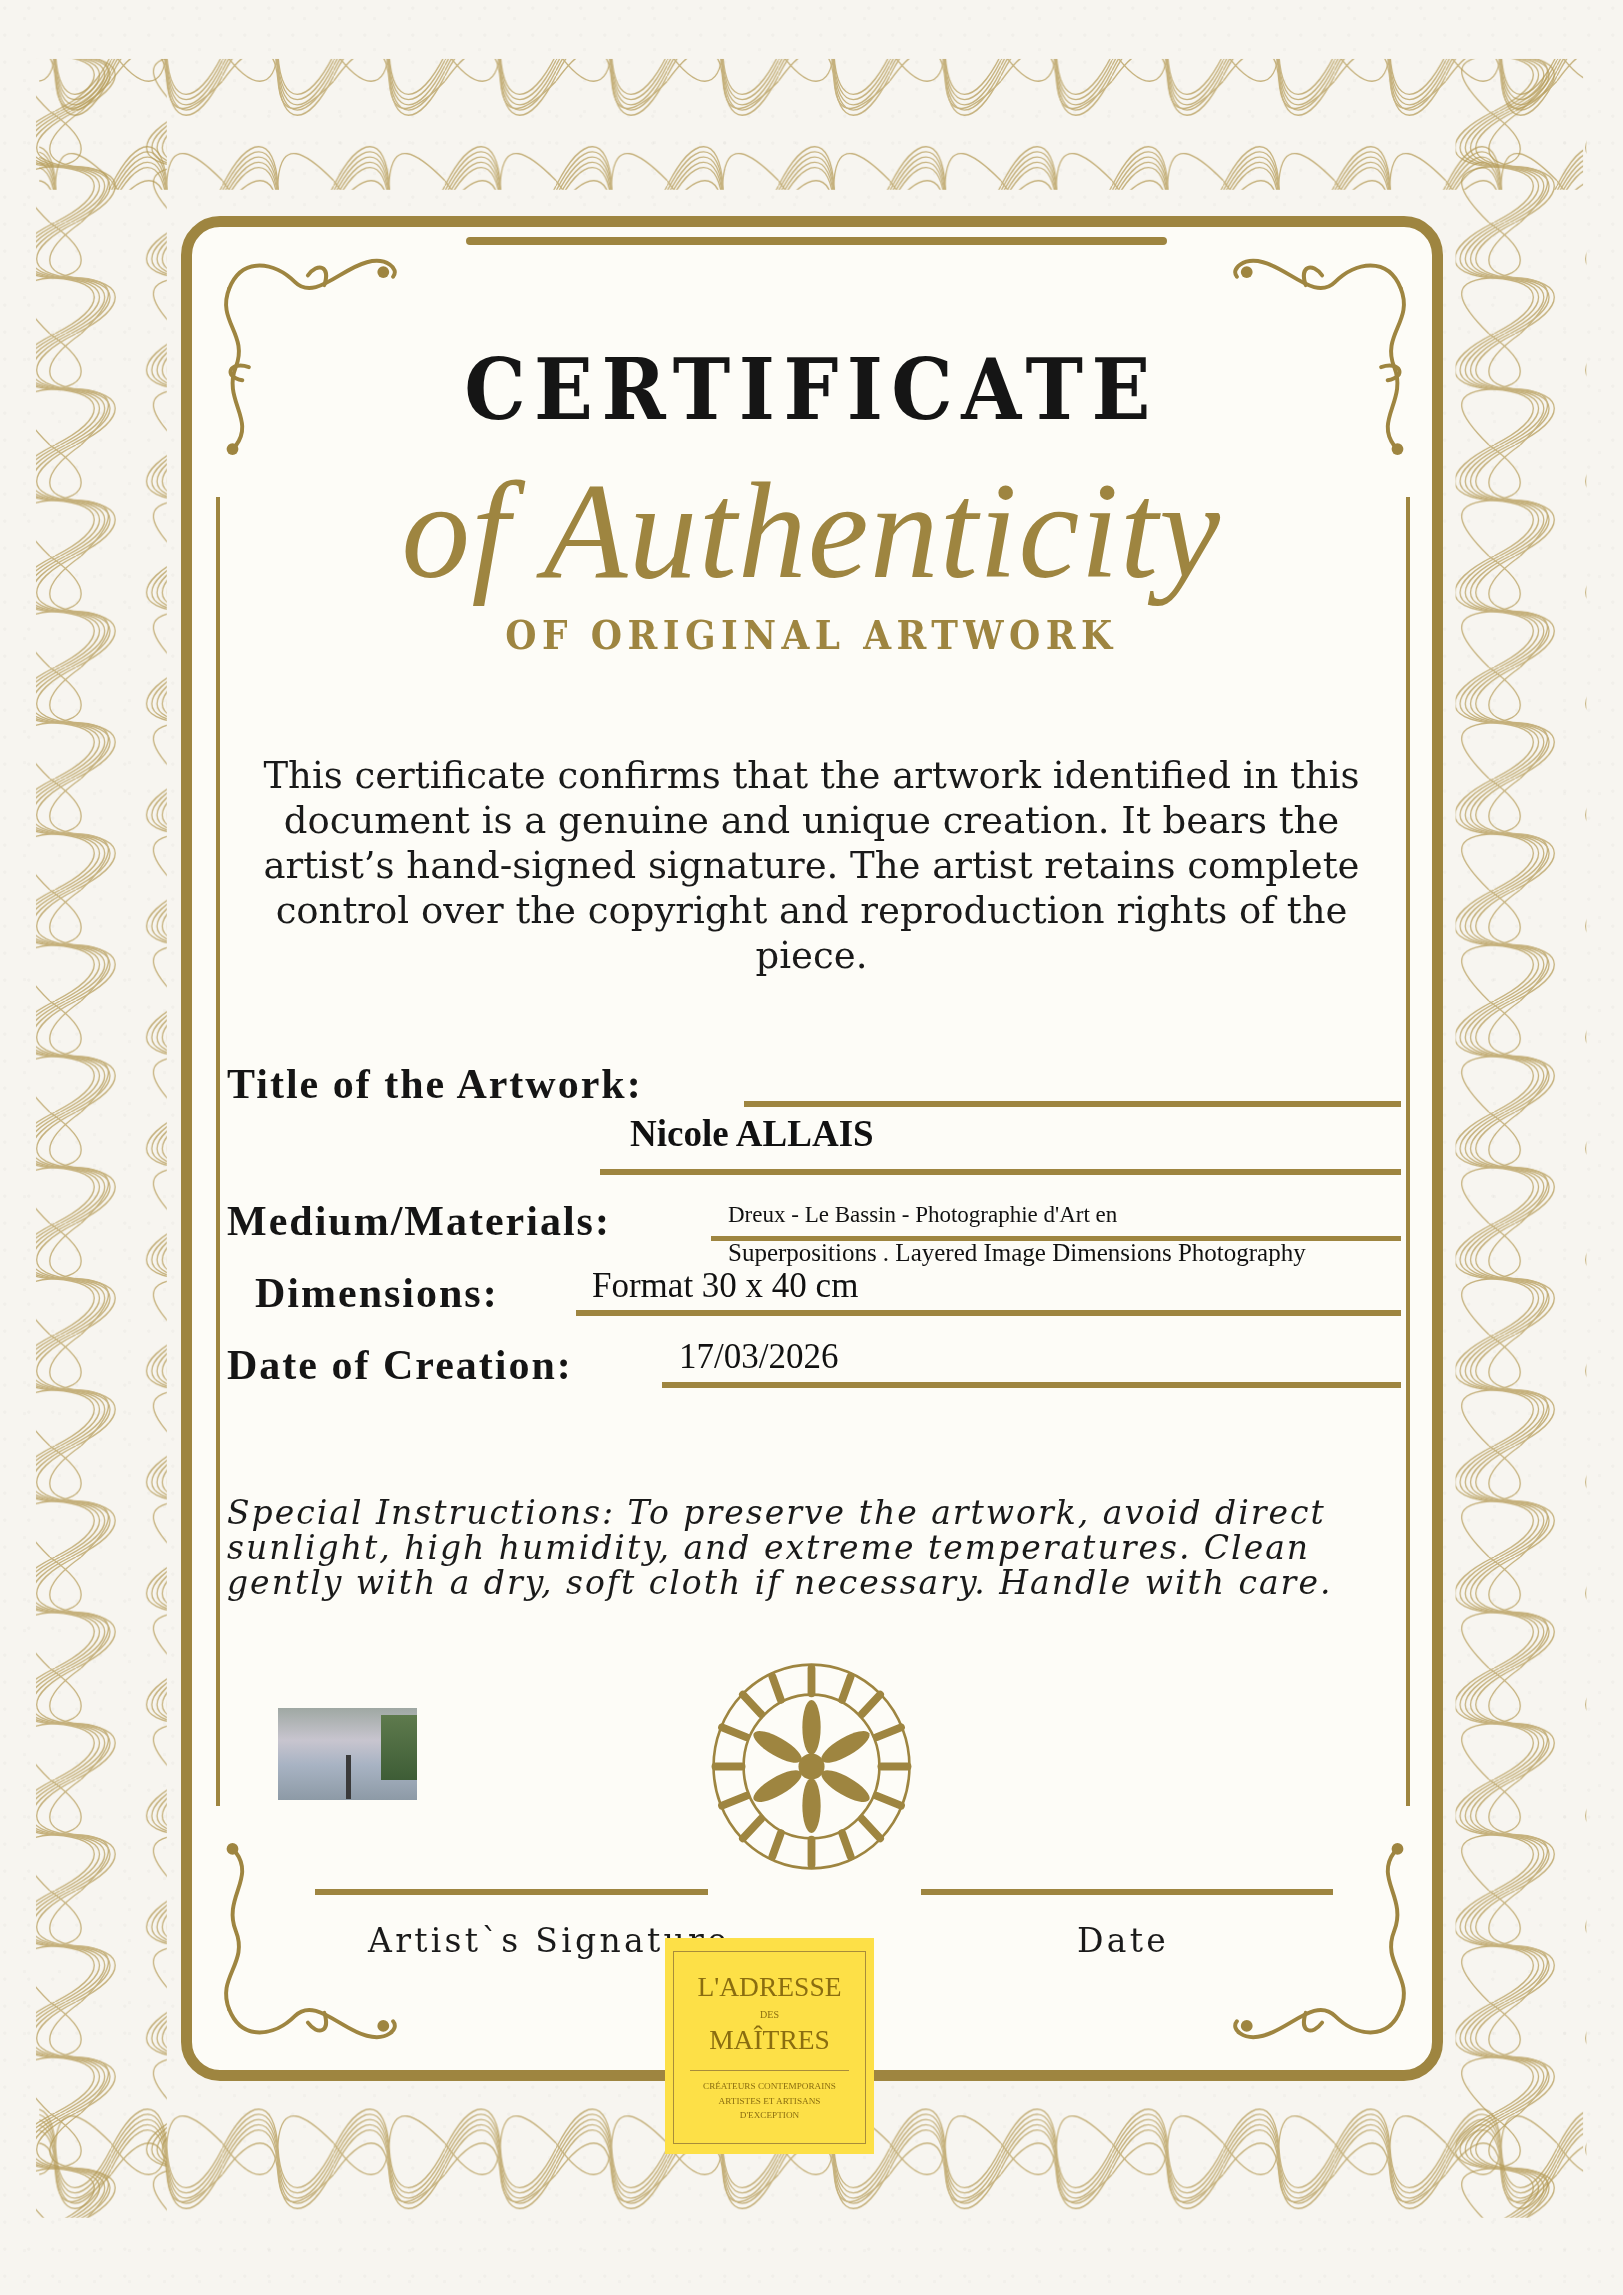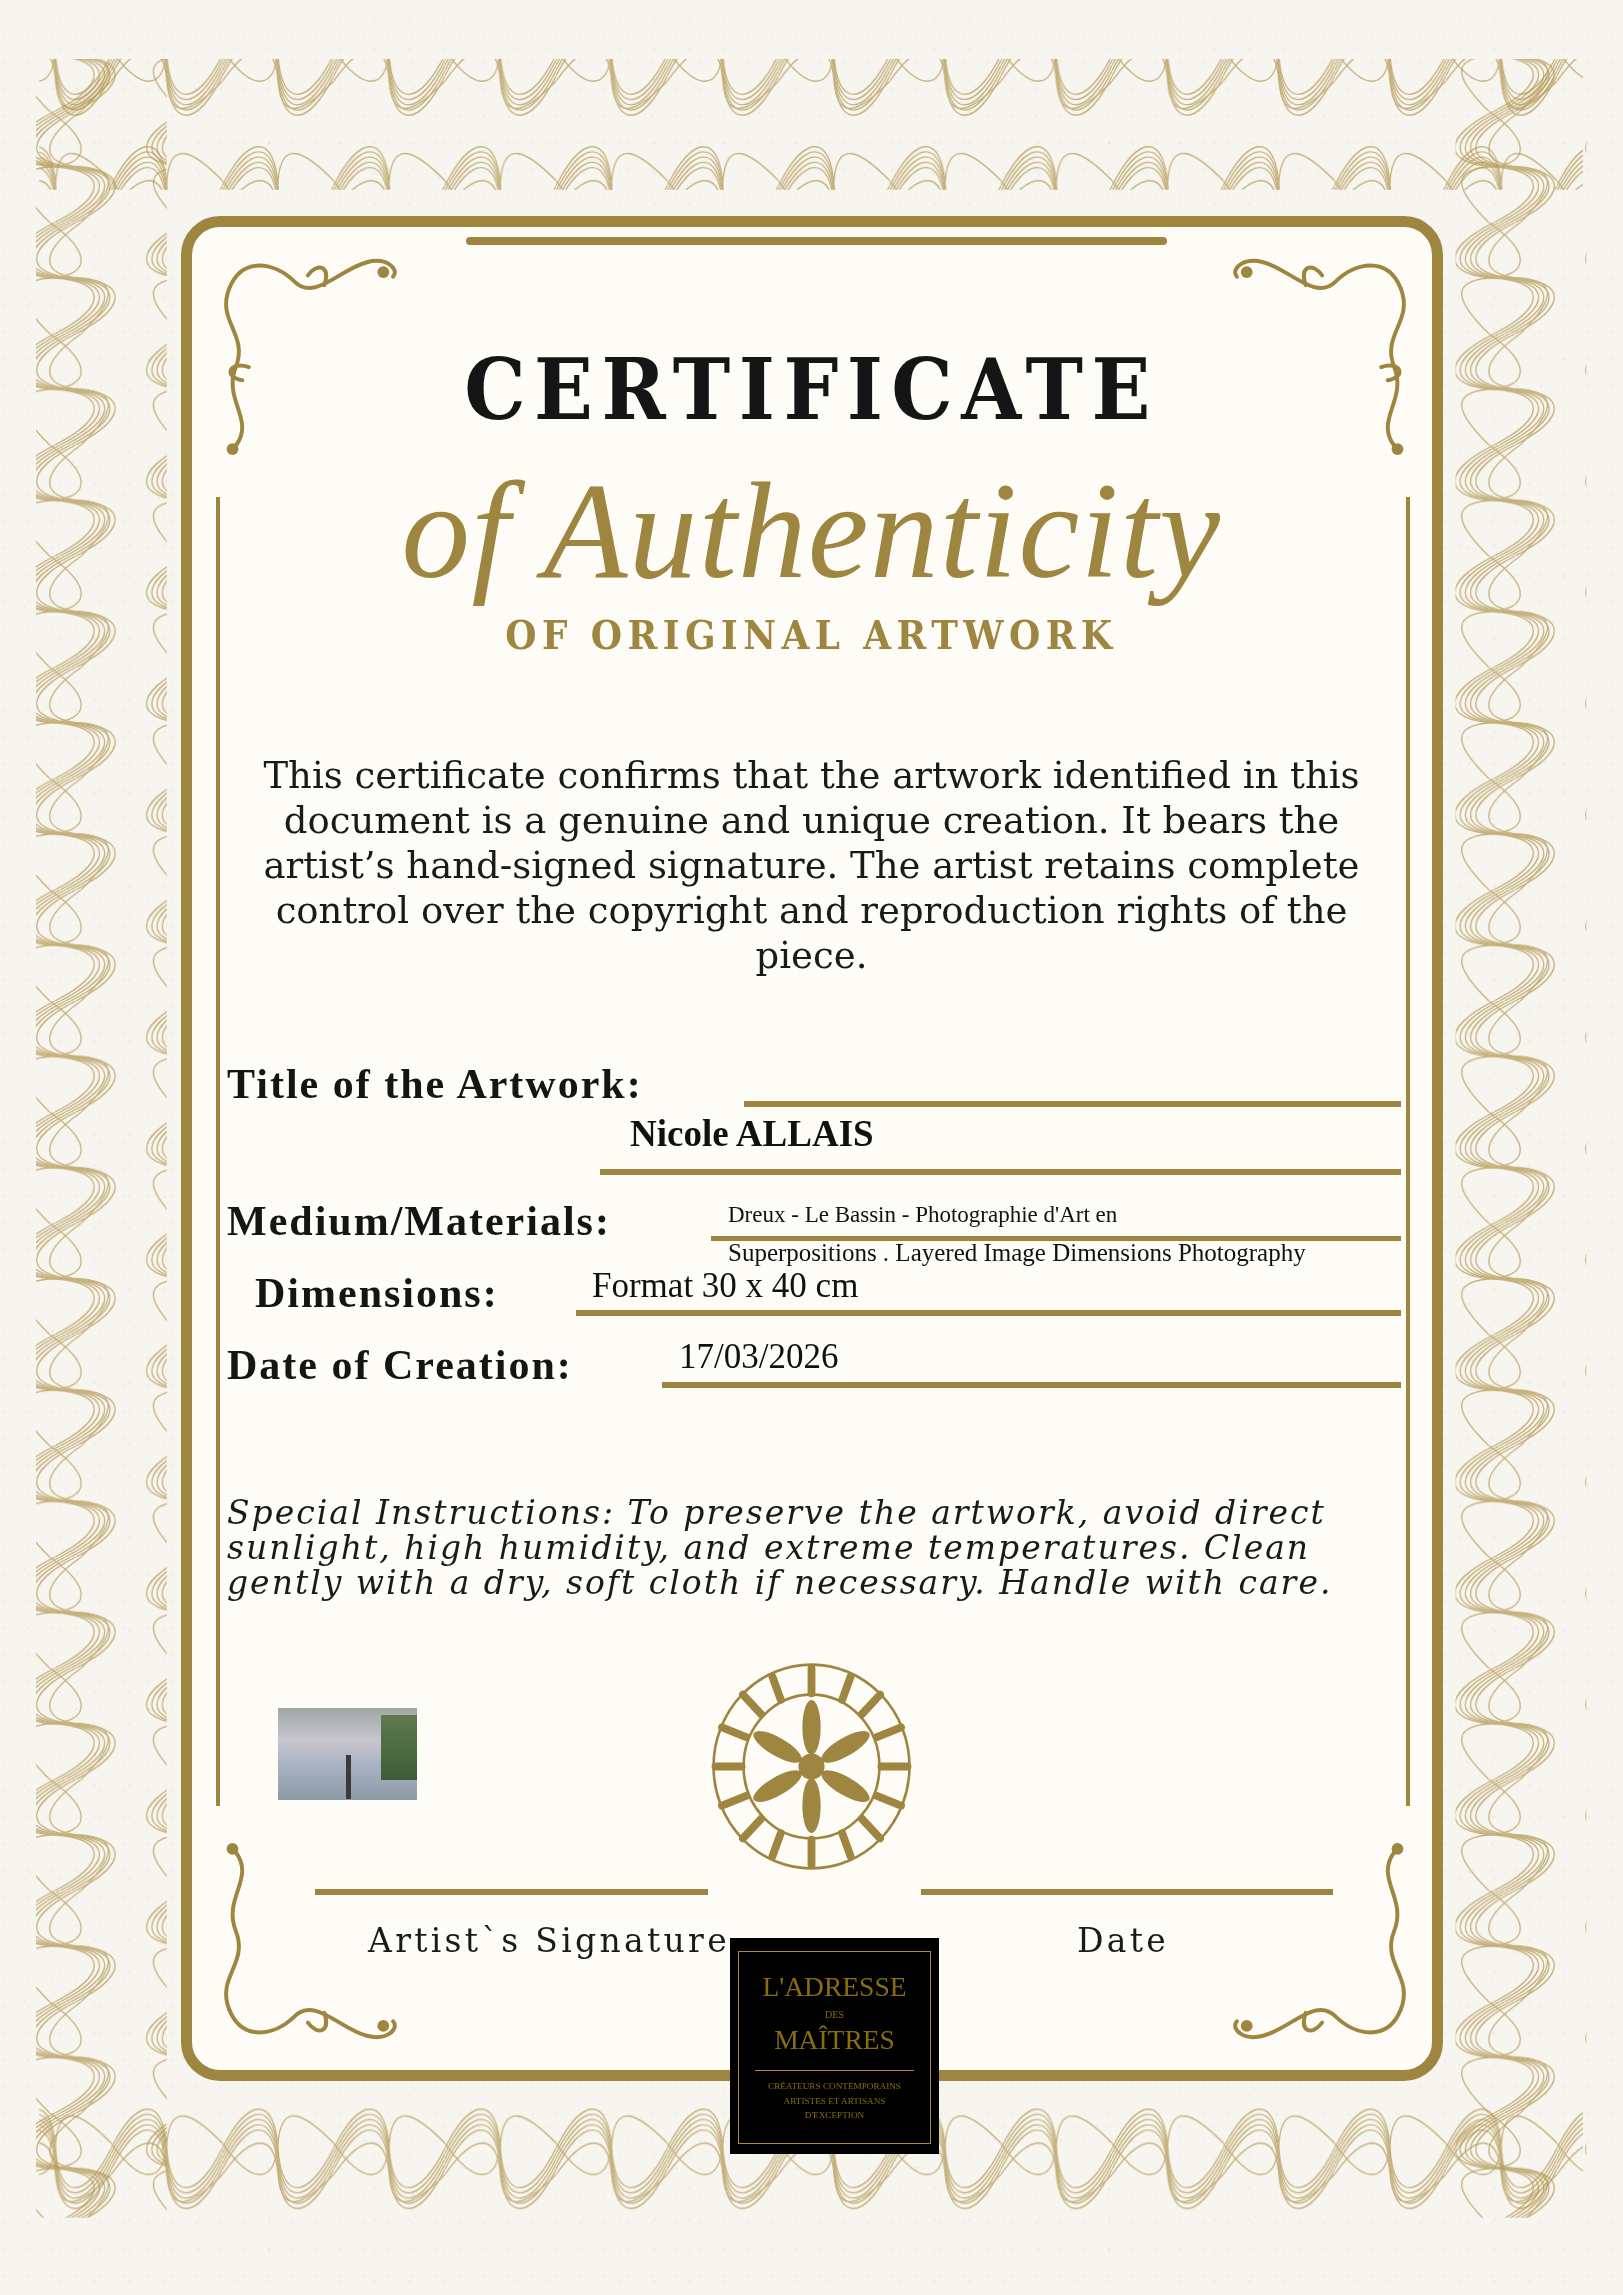--- a/index.html
+++ b/index.html
@@ -32,21 +32,21 @@
   .field .val{position:absolute;bottom:17px;white-space:nowrap;color:#111;font-family:"Liberation Serif",serif;}
   .instr{position:absolute;left:227px;width:1178px;top:1495px;font-size:33px;line-height:35px;
          font-style:italic;letter-spacing:2px;color:#1a1a1a;font-family:"DejaVu Serif",serif;}
   .thumb{position:absolute;left:278px;top:1708px;width:139px;height:92px;
     background:linear-gradient(180deg,#9fa8a3 0%,#c8c5cf 35%,#a8b3c3 62%,#8d9aa6 100%);}
   .thumb:before{content:"";position:absolute;right:0;top:6.5px;width:36px;height:65px;background:linear-gradient(180deg,#5e7a4d,#3e5d36);}
   .thumb:after{content:"";position:absolute;left:68px;top:47px;width:5.2px;height:44px;background:#3a3a3a;}
   .seal{position:absolute;left:710px;top:1662px;width:203px;height:209px;}
   .sig-line{position:absolute;height:5.9px;background:#9e8540;top:1889px;}
   .sig-lbl{position:absolute;top:1921px;font-size:33px;letter-spacing:3.3px;color:#1a1a1a;font-family:"DejaVu Serif",serif;}
-  .logo{position:absolute;left:730px;top:1938px;width:209px;height:216px;background:#000000;}
+  .logo{position:absolute;left:665px;top:1938px;width:209px;height:216px;background:#fde047;}
   .logo .box{position:absolute;left:7.9px;top:13px;right:7.9px;bottom:10.5px;border:1.3px solid #a88c3a;text-align:center;
              color:#8a6d10;font-family:"Liberation Serif",serif;}
   .logo .l1{margin-top:19.6px;font-size:27.5px;line-height:30px;}
   .logo .l2{font-size:10px;line-height:14.4px;margin-top:6.5px;}
   .logo .l3{font-size:27.5px;line-height:30px;margin-top:2px;}
   .logo .rule{margin:15.7px 15.7px 7.9px;height:1.3px;background:#a88c3a;}
   .logo .l4{font-size:9.2px;line-height:14.4px;}
 </style>
 </head>
 <body>

